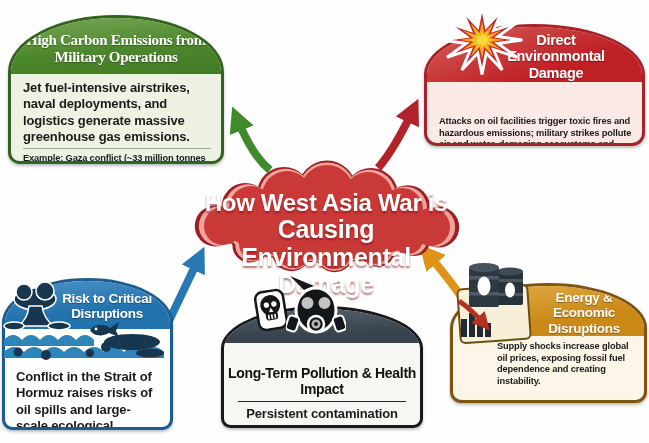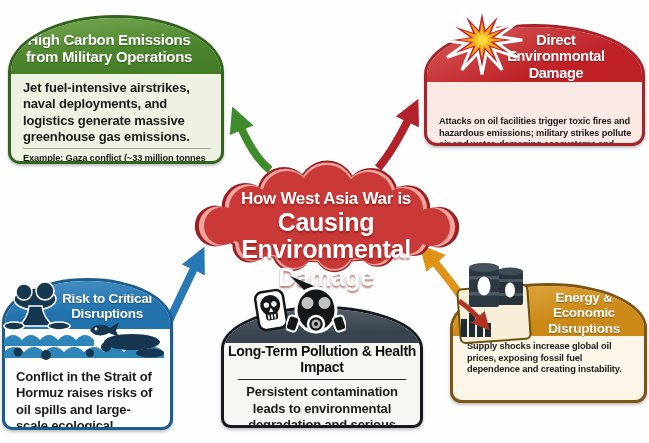--- a/index.html
+++ b/index.html
@@ -30,22 +30,23 @@
     letter-spacing:-.15px; line-height:1.25;
   }
 
   
   .card-carbon { left:8px; top:15px; width:216px; height:149px; }
   .card-carbon .card-frame {
     border-color:#33641d; background:#eef2e2;
     border-radius:110px 110px 12px 12px / 58px 58px 12px 12px;
   }
   .card-carbon .card-head {
-    height:56px; 
+    height:56px; justify-content:center;
     background:linear-gradient(175deg,#79a855 0%,#4c862c 55%,#447a26 100%);
+    font-family:Liberation Serif, serif;
   }
   .card-carbon .card-title { font-size:15px; width:196px; padding-top:6px; }
   .card-carbon .card-body { font-size:13px; padding:6px 8px 3px 12px; }
   .card-carbon .card-example {
     font-size:9.3px; font-weight:700; color:#1b1b1b; letter-spacing:-.15px;
     line-height:1.3; margin:0 10px 8px 12px; padding-top:3px;
     border-top:1.5px solid #9aaa8c;
   }
 
   
@@ -79,45 +80,46 @@
   .card-pollution .card-frame {
     border-color:#17191c; background:#f6f6f3;
     border-radius:105px 105px 10px 10px / 44px 44px 10px 10px;
   }
   .card-pollution .card-head {
     height:34px;
     background:linear-gradient(178deg,#55606a 0%,#39434d 70%);
   }
   .card-pollution .titleblock {
     color:#111; font-weight:700; text-align:center; font-size:14px;
-    line-height:1.12; letter-spacing:-.3px; padding-top:1px;
+    line-height:1.12; letter-spacing:-.3px; padding-top:23px;
   }
   .card-pollution .divider { border-top:1.8px solid #23262a; margin:4px 14px 3px 14px; }
   .card-pollution .card-body { font-size:13px; padding:1px 12px 6px 12px; text-align:center; }
 
   
   .card-energy { left:450px; top:283px; width:197px; height:120px; }
   .card-energy .card-frame {
     border-color:#7f5310; background:#fcf6e8;
     border-radius:105px 105px 12px 12px / 48px 48px 12px 12px;
+    padding-left:30px;
   }
   .card-energy .card-head {
     height:50px; justify-content:flex-end;
     background:linear-gradient(170deg,#e2ab45 0%,#cb8a18 60%);
   }
   .card-energy .card-title { font-size:13.5px; width:96px; margin:4px 12px 0 0; }
   .card-energy .card-body { font-size:9.3px; padding:5px 10px 4px 14px; }
 
   
   .cloud-text {
     position:absolute; left:200px; top:190px; width:252px; text-align:center;
     color:#fff; font-weight:700; letter-spacing:-.3px;
     text-shadow:0 2px 2px rgba(120,15,15,.55); line-height:1.1;
   }
-  .cloud-line1 { font-size:17px; }
+  .cloud-line1 { font-size:24px; }
   .cloud-line2 { font-size:25px; }
 </style>
 </head>
 <body>
 
 <div class="canvas">
 
   <svg class="abs" style="left:226px;top:104px;overflow:visible" width="56" height="70" viewBox="0 0 56 70">
     <defs>
       <marker id="mGreen" viewBox="0 0 10 10" refX="6" refY="5" markerWidth="3.2" markerHeight="3.2" orient="auto">

